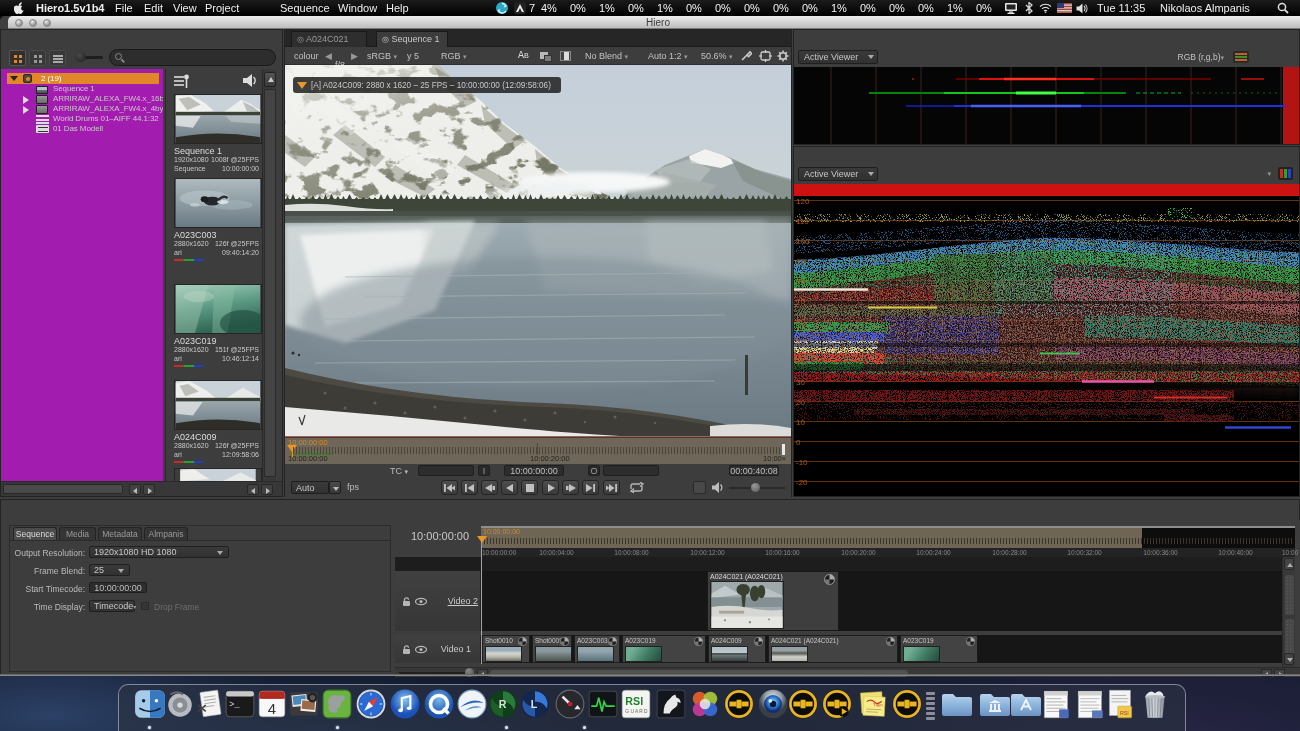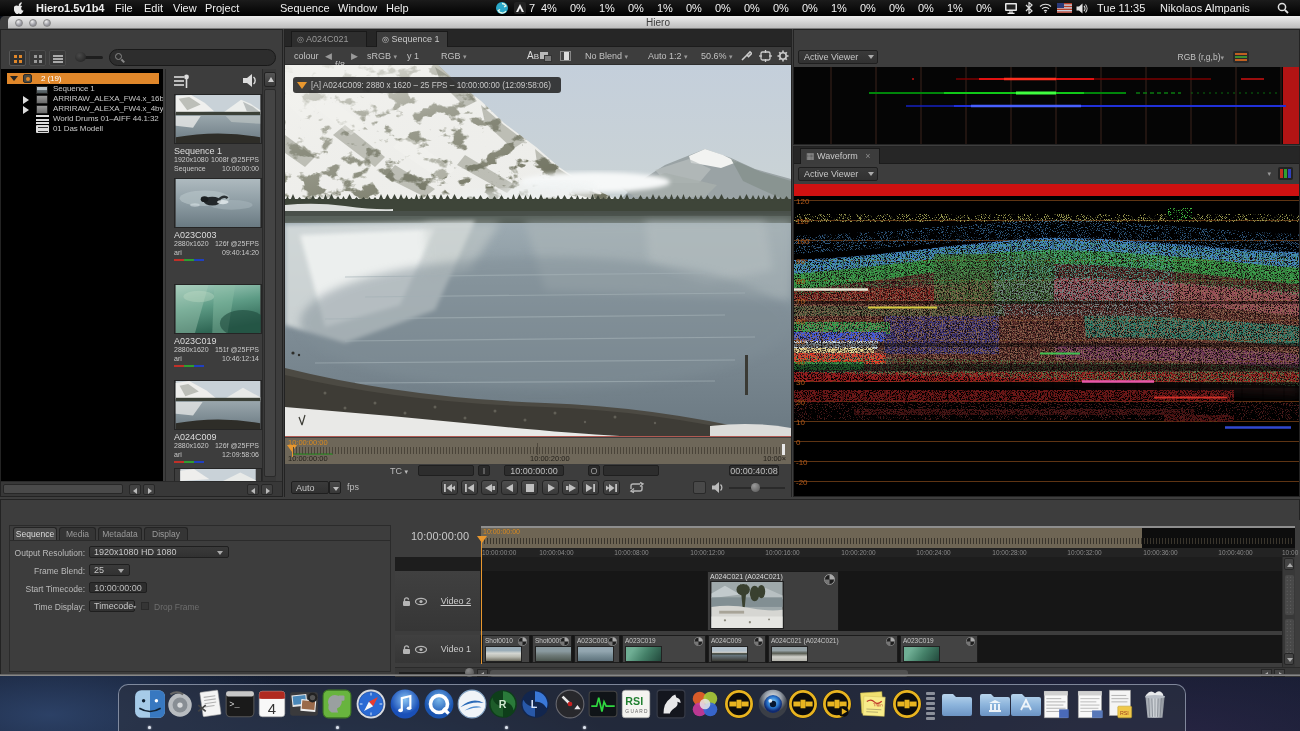--- a/index.html
+++ b/index.html
@@ -157,21 +157,21 @@
             <div class="abs" style="left:3px;top:10px;width:10px;height:1.5px;background:#aaa;"></div>
       </div>
       <div class="abs" style="left:76px;top:9px;width:26px;height:3px;background:#1e1e1e;border-radius:2px;"></div>
       <div class="abs" style="left:74px;top:5px;width:11px;height:10px;background:radial-gradient(circle at 40% 35%,#4a4a4a,#1d1d1d);border-radius:50%;"></div>
       <div class="abs" style="left:108px;top:2px;width:167px;height:17px;background:#2d2d2d;border:1px solid #191919;border-radius:9px;">
         <div class="abs" style="left:5px;top:3px;width:7px;height:7px;border:1.5px solid #888;border-radius:50%;"></div>
         <div class="abs" style="left:11px;top:10px;width:4px;height:1.5px;background:#888;transform:rotate(45deg);"></div>
       </div>
     </div>
 
-    <div class="abs" id="treearea" style="left:0;top:39px;width:162px;height:412px;background:#000000;font-size:9px;color:#c9c9c9;overflow:hidden;">
+    <div class="abs" id="treearea" style="left:0;top:39px;width:162px;height:412px;background:#a21caf;font-size:9px;color:#c9c9c9;overflow:hidden;">
       <div class="abs" style="left:6px;top:4px;width:152px;height:11px;background:#e0872a;"></div>
       <div class="abs" style="left:9px;top:7px;width:0;height:0;border-left:4px solid transparent;border-right:4px solid transparent;border-top:5px solid #232323;"></div>
       <div class="abs" style="left:22px;top:5px;width:9px;height:9px;background:#4a4a42;border:1px solid #2a2a2a;border-radius:2px;">
             <div class="abs" style="left:2px;top:2px;width:4px;height:4px;background:#e0872a;border-radius:50%;"></div>
           </div>
       <div class="abs" style="left:40px;top:5px;color:#fff;">2 (19)</div>
       <div class="abs" style="left:35px;top:17px;width:12px;height:8px;background:linear-gradient(#b8c2c8 45%,#6a747a 45%,#4a5456);border:0.5px solid #222;"></div>
       <div class="abs" style="left:52px;top:15px;">Sequence 1</div>
       <div class="abs" style="left:22px;top:27px;width:0;height:0;border-top:4px solid transparent;border-bottom:4px solid transparent;border-left:6px solid #ddd;"></div>
       <div class="abs" style="left:35px;top:26px;width:12px;height:9px;background:linear-gradient(#9a9a9a,#6a6a6a);border:0.5px solid #222;border-radius:1px;"></div>
@@ -333,23 +333,23 @@
     <div class="tabbar">
       <div class="tab ina" style="left:6px;width:76px;"><span style="font-size:8px;">◎</span> A024C021 <span class="tx">×</span></div>
       <div class="tab" style="left:91px;width:72px;"><span style="font-size:8px;">◎</span> Sequence 1 <span class="tx">×</span></div>
     </div>
     <div class="abs" style="left:0;top:17px;width:506px;height:18px;background:#3d3d3d;border-bottom:1px solid #2e2e2e;color:#c2c2c2;font-size:9px;">
       <span class="abs" style="left:9px;top:4px;">colour</span>
       <span class="abs" style="left:40px;top:4px;color:#999;">◀</span>
       <span class="abs" style="left:50px;top:13px;">f/8</span>
       <span class="abs" style="left:66px;top:4px;color:#999;">▶</span>
       <span class="abs" style="left:82px;top:4px;">sRGB <span style="font-size:7px;color:#999;">▾</span></span>
-      <span class="abs" style="left:122px;top:4px;">y 1</span>
+      <span class="abs" style="left:122px;top:4px;">y 5</span>
       <span class="abs" style="left:156px;top:4px;">RGB <span style="font-size:7px;color:#999;">▾</span></span>
-      <span class="abs" style="left:242px;top:3px;font-size:10px;color:#ddd;">A<span style="font-size:8px;">B</span></span>
+      <span class="abs" style="left:233px;top:3px;font-size:10px;color:#ddd;font-family:Liberation Mono, monospace;">A<span style="font-size:8px;">B</span></span>
       <div class="abs" style="left:255px;top:5px;width:8px;height:7px;background:#b8b8b8;"></div>
           <div class="abs" style="left:259px;top:8px;width:8px;height:7px;background:#7a7a7a;border:1px solid #333;"></div>
       <div class="abs" style="left:275px;top:4px;width:11px;height:10px;background:linear-gradient(90deg,#444 0 3px,#ddd 3px 8px,#444 8px);border:1px solid #888;"></div>
       <span class="abs" style="left:300px;top:4px;">No Blend <span style="font-size:7px;color:#999;">▾</span></span>
       <span class="abs" style="left:363px;top:4px;">Auto 1:2 <span style="font-size:7px;color:#999;">▾</span></span>
       <span class="abs" style="left:416px;top:4px;">50.6% <span style="font-size:7px;color:#999;">▾</span></span>
       <svg class="abs" style="left:455px;top:3px;" width="12" height="12" viewBox="0 0 12 12">
             <path d="M2 10 L7 5 M7 5 l1.5 1.5 3-3 -1.5-1.5 -3 3z" stroke="#ccc" stroke-width="1.6" fill="none"></path>
           </svg>
       <svg class="abs" style="left:474px;top:3px;" width="13" height="12" viewBox="0 0 13 12">
@@ -607,23 +607,20 @@
         <line x1="342" y1="26" x2="387" y2="26" stroke="#0a7a10" stroke-width="1.4" stroke-dasharray="4 3"></line>
         <line x1="397" y1="26" x2="487" y2="26" stroke="#086a0e" stroke-width="1" stroke-dasharray="2 4"></line>
         <line x1="112" y1="39" x2="240" y2="39" stroke="#1520c0" stroke-width="1.6"></line>
         <line x1="160" y1="39" x2="492" y2="39" stroke="#2030d8" stroke-width="1.8"></line>
         <line x1="177" y1="39" x2="287" y2="39" stroke="#4860ff" stroke-width="2.6"></line>
         <line x1="390" y1="39" x2="470" y2="39" stroke="#2030d8" stroke-width="2.2"></line>
       </g>
     </svg>
   </div>
   <div id="wavepanel" class="panel" style="left:793px;top:130px;width:507px;height:351px;">
-    <div class="tabbar">
-      <div class="tab" style="left:6px;width:80px;"><span style="color:#999;">▦</span> Waveform <span class="tx">×</span></div>
-    </div>
     <div class="abs" style="left:0;top:17px;width:505px;height:20px;background:#3d3d3d;">
       <div class="dd" style="left:4px;top:3px;width:80px;height:14px;line-height:13px;padding-left:5px;">Active Viewer <span class="abs" style="right:3px;top:4px;width:0;height:0;border-left:3px solid transparent;border-right:3px solid transparent;border-top:4px solid #aaa;"></span></div>
       <span class="abs" style="right:28px;top:6px;font-size:7px;color:#999;">▾</span>
       <div class="abs" style="right:6px;top:3px;width:15px;height:13px;background:#222;border-radius:2px;">
         <div class="abs" style="left:2px;top:2px;width:3px;height:9px;background:#c03020;"></div>
         <div class="abs" style="left:6px;top:2px;width:3px;height:9px;background:#30a030;"></div>
         <div class="abs" style="left:10px;top:2px;width:3px;height:9px;background:#3040c0;"></div>
       </div>
     </div>
     <div class="abs" style="left:0;top:37px;width:505px;height:12px;background:#ce1111;"></div>
@@ -772,21 +769,21 @@
       </g>
     </svg>
     </div>
   </div>
   <div id="bottompanel" class="panel" style="left:0px;top:483px;width:1300px;height:177px;">
 
     <div class="abs" style="left:8px;top:25px;width:382px;height:147px;background:#3d3d3d;border:1px solid #2b2b2b;font-size:8.5px;color:#bbb;">
       <div class="abs" style="left:3px;top:1px;width:44px;height:13px;background:#4b4b4b;border:1px solid #242424;border-bottom:none;border-radius:3px 3px 0 0;text-align:center;line-height:13px;color:#ddd;">Sequence</div>
       <div class="abs" style="left:49px;top:1px;width:37px;height:13px;background:#353535;border:1px solid #242424;border-bottom:none;border-radius:3px 3px 0 0;text-align:center;line-height:13px;color:#9a9a9a;">Media</div>
       <div class="abs" style="left:88px;top:1px;width:44px;height:13px;background:#353535;border:1px solid #242424;border-bottom:none;border-radius:3px 3px 0 0;text-align:center;line-height:13px;color:#9a9a9a;">Metadata</div>
-      <div class="abs" style="left:134px;top:1px;width:44px;height:13px;background:#353535;border:1px solid #242424;border-bottom:none;border-radius:3px 3px 0 0;text-align:center;line-height:13px;color:#9a9a9a;">Display</div>
+      <div class="abs" style="left:134px;top:1px;width:44px;height:13px;background:#353535;border:1px solid #242424;border-bottom:none;border-radius:3px 3px 0 0;text-align:center;line-height:13px;color:#9a9a9a;">Almpanis</div>
       <div class="abs" style="left:0;top:14px;width:380px;height:1px;background:#2b2b2b;"></div>
       <div class="abs" style="left:0px;top:22px;width:75px;text-align:right;">Output Resolution:</div>
       <div class="dd" style="left:79px;top:20px;width:140px;height:12px;line-height:11px;padding-left:4px;">1920x1080 HD 1080<span class="abs" style="right:5px;top:4px;width:0;height:0;border-left:3px solid transparent;border-right:3px solid transparent;border-top:4px solid #aaa;"></span></div>
       <div class="abs" style="left:0px;top:40px;width:75px;text-align:right;">Frame Blend:</div>
       <div class="dd" style="left:79px;top:38px;width:41px;height:12px;line-height:11px;padding-left:4px;">25<span class="abs" style="right:5px;top:4px;width:0;height:0;border-left:3px solid transparent;border-right:3px solid transparent;border-top:4px solid #aaa;"></span></div>
       <div class="abs" style="left:0px;top:58px;width:75px;text-align:right;">Start Timecode:</div>
       <div class="fld" style="left:79px;top:56px;width:58px;height:11px;line-height:11px;text-align:center;">10:00:00:00</div>
       <div class="abs" style="left:0px;top:76px;width:75px;text-align:right;">Time Display:</div>
       <div class="dd" style="left:79px;top:74px;width:46px;height:12px;line-height:11px;padding-left:4px;">Timecode<span style="font-size:6px;color:#999;">▾</span></div>
       <div class="abs" style="left:131px;top:76px;width:8px;height:8px;background:#353535;border:1px solid #2a2a2a;"></div>
@@ -817,21 +814,21 @@
 
       <div class="abs" style="left:0px;top:51px;width:86px;height:60px;background:linear-gradient(#404040,#363636);border-right:1px solid #222;">
         <svg class="abs" style="left:7px;top:26px;" width="9" height="9" viewBox="0 0 9 9">
               <rect x="1" y="4" width="7" height="5" rx="1" fill="#b5b5b5"></rect>
               <path d="M2.5 4 V2.8 a2 2 0 0 1 4 0" stroke="#b5b5b5" stroke-width="1.3" fill="none"></path>
             </svg>
         <svg class="abs" style="left:20px;top:26px;" width="12" height="9" viewBox="0 0 12 9">
               <ellipse cx="6" cy="4.5" rx="5.5" ry="3.2" fill="none" stroke="#b5b5b5" stroke-width="1.2"></ellipse>
               <circle cx="6" cy="4.5" r="1.6" fill="#b5b5b5"></circle>
             </svg>
-        <div class="abs" style="right:9px;top:25px;font-size:9px;color:#ccc;text-decoration:underline;">Video 2</div>
+        <div class="abs" style="right:2px;top:25px;font-size:9px;color:#ccc;text-decoration:underline;">Video 2</div>
       </div>
       <div class="abs" style="left:86px;top:51px;width:801px;height:60px;background:#161616;"></div>
       <div class="abs" style="left:312px;top:51px;width:132px;height:60px;background:#3e3e3e;border:1px solid #191919;">
         <div class="abs" style="left:2px;top:1px;color:#ddd;">A024C021 (A024C021)</div>
         <svg class="abs" style="left:2px;top:9px;border:1px solid #222;" width="74" height="48" viewBox="0 0 74 48">
           <rect width="74" height="48" fill="#9fa9ab"></rect>
           <polygon points="0,12 14,4 30,13 0,17" fill="#c2cacc"></polygon>
           <polygon points="40,14 56,6 74,14 74,18 40,18" fill="#b8c0c2"></polygon>
           <rect y="16" width="74" height="10" fill="#828f93"></rect>
           <g fill="#39402f">

